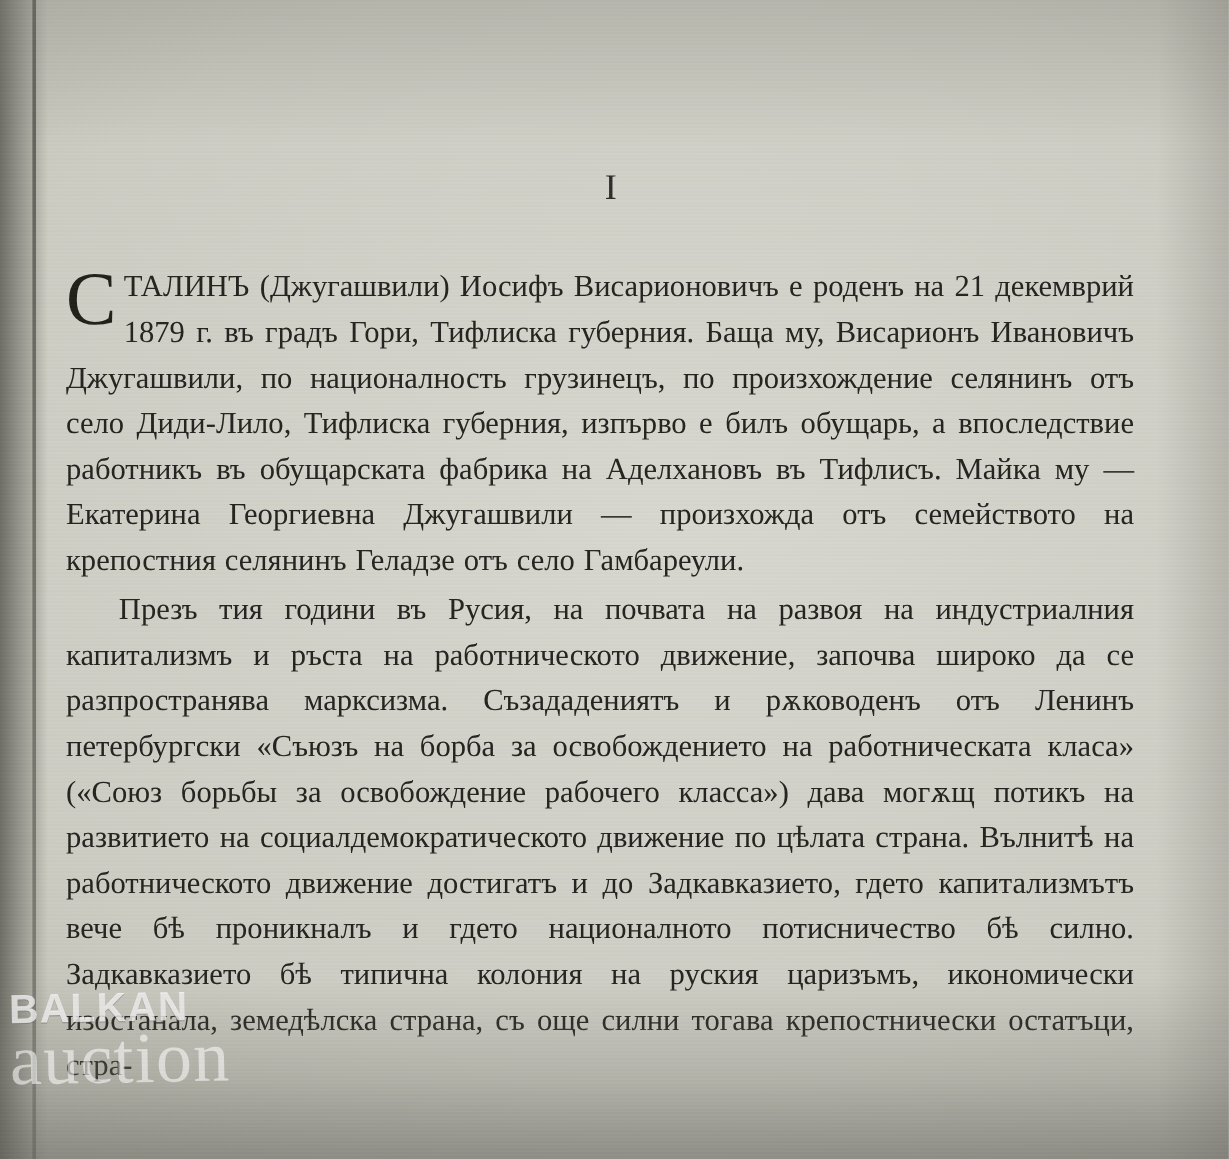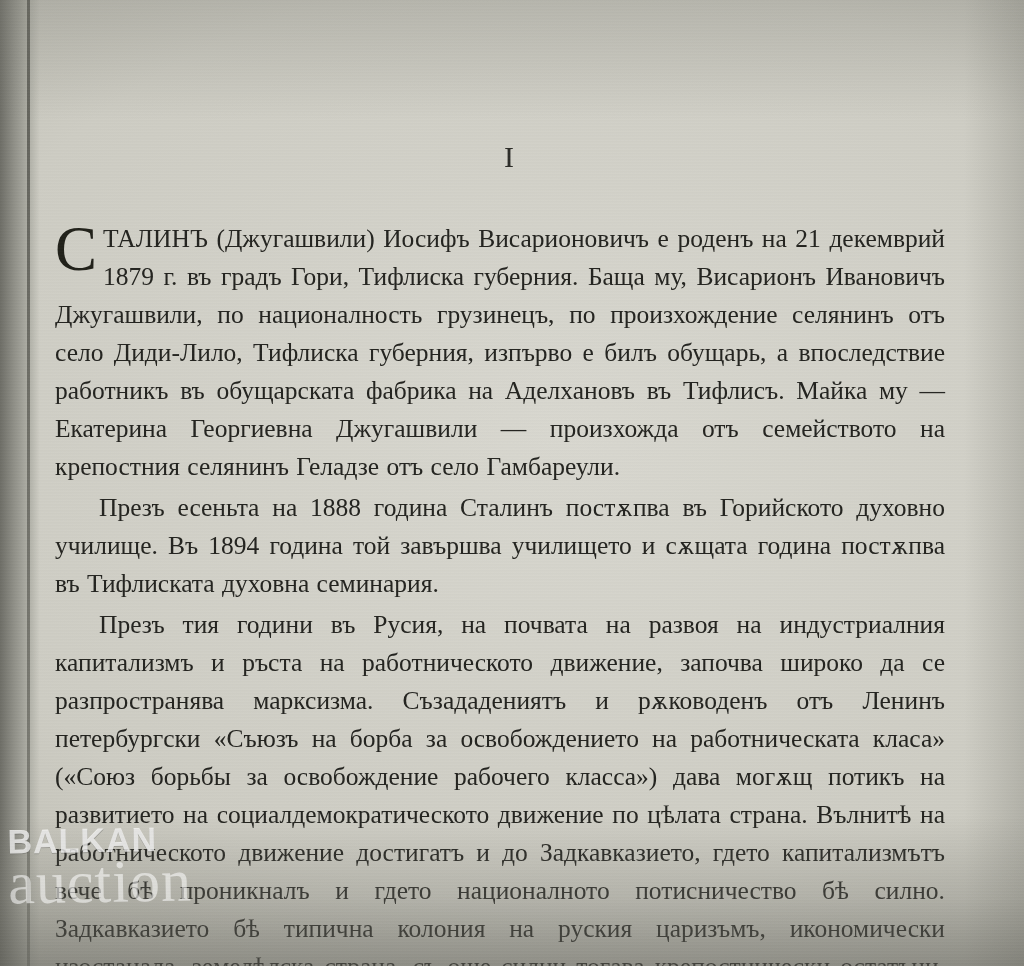--- a/index.html
+++ b/index.html
@@ -152,21 +152,20 @@
   <div class="right-shade"></div>
 
   <div class="text-block">
 
     <div class="chapter-number">I</div>
 
     <p class="para">
       <span class="dropcap">С</span><span>ТАЛИНЪ (Джугашвили) Иосифъ Висарионовичъ е роденъ на 21 декемврий 1879 г. въ градъ Гори, Тифлиска губерния. Баща му, Висарионъ Ивановичъ Джугашвили, по националность грузинецъ, по произхождение селянинъ отъ село Диди-Лило, Тифлиска губерния, изпърво е билъ обущарь, а впоследствие работникъ въ обущарската фабрика на Аделхановъ въ Тифлисъ. Майка му — Екатерина Георгиевна Джугашвили — произхожда отъ семейството на крепостния селянинъ Геладзе отъ село Гамбареули.</span>
     </p>
 
-    <p class="para indent">Презъ есеньта на 1888 година Сталинъ постѫпва въ Горийското духовно училище. Въ 1894 година той завършва училището и сѫщата година постѫпва въ Тифлиската духовна семинария.</p>
 
     <p class="para indent fade1">Презъ тия години въ Русия, на почвата на развоя на индустриалния капитализмъ и ръста на работническото движение, започва широко да се разпространява марксизма. Съзададениятъ и рѫководенъ отъ Ленинъ петербургски «Съюзъ на борба за освобождението на работническата класа» («Союз борьбы за освобождение рабочего класса») дава могѫщ потикъ на развитието на социалдемократическото движение по цѣлата страна. Вълнитѣ на работническото движение достигатъ и до Задкавказието, гдето капитализмътъ вече бѣ проникналъ и гдето националното потисничество бѣ силно. Задкавказието бѣ типична колония на руския царизъмъ, икономически изостанала, земедѣлска страна, съ още силни тогава крепостнически остатъци, стра-</p>
 
   </div>
 
   <div class="bottom-shade"></div>
 
   <div class="watermark">
     <div class="wm-line1">BALKAN</div>
     <div class="wm-line2">auction</div>

